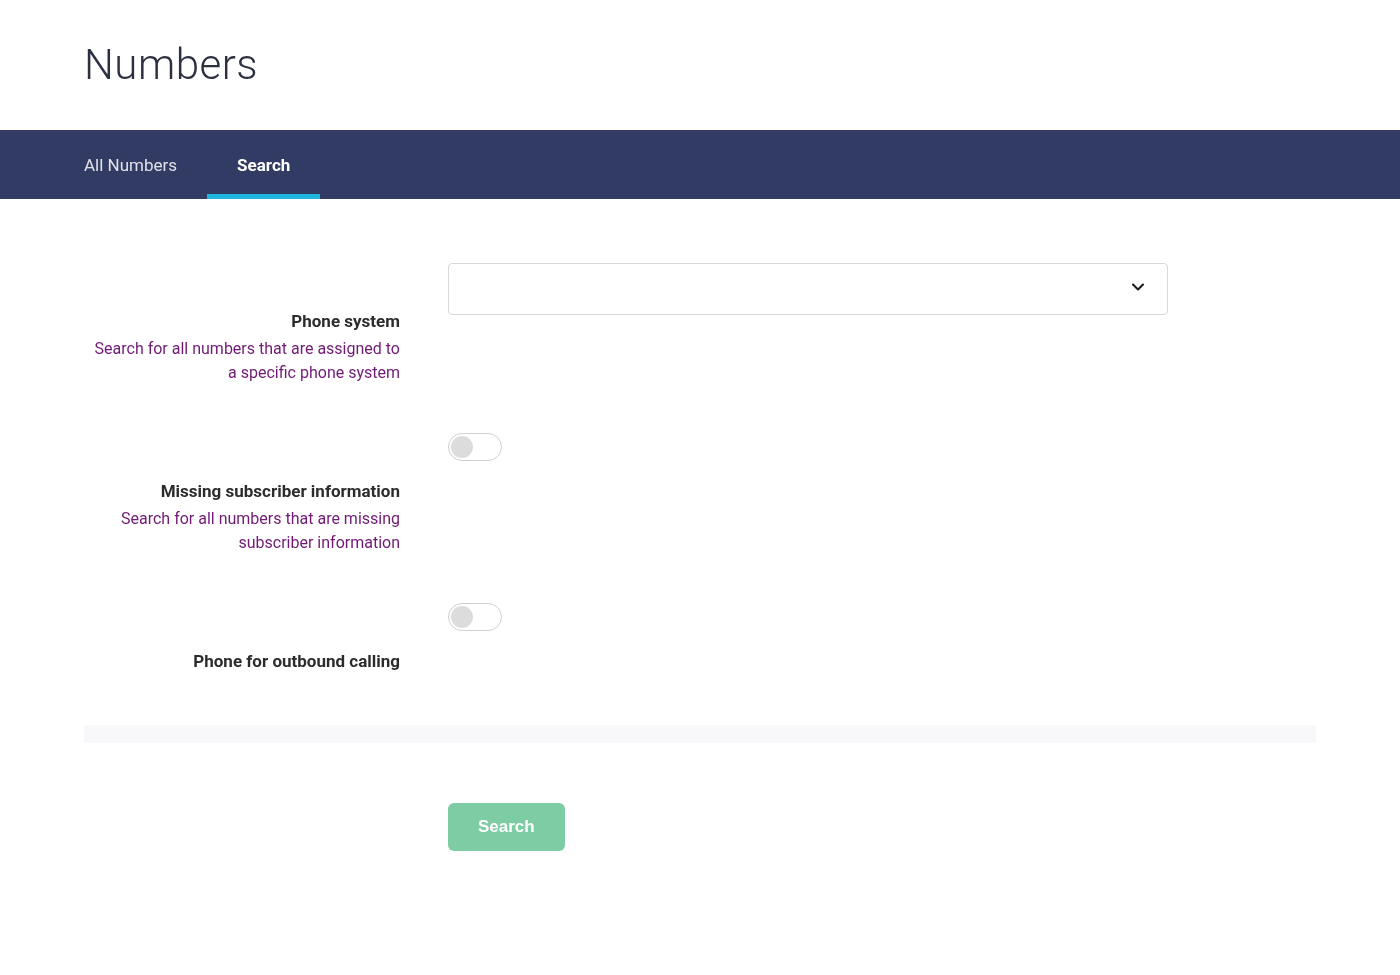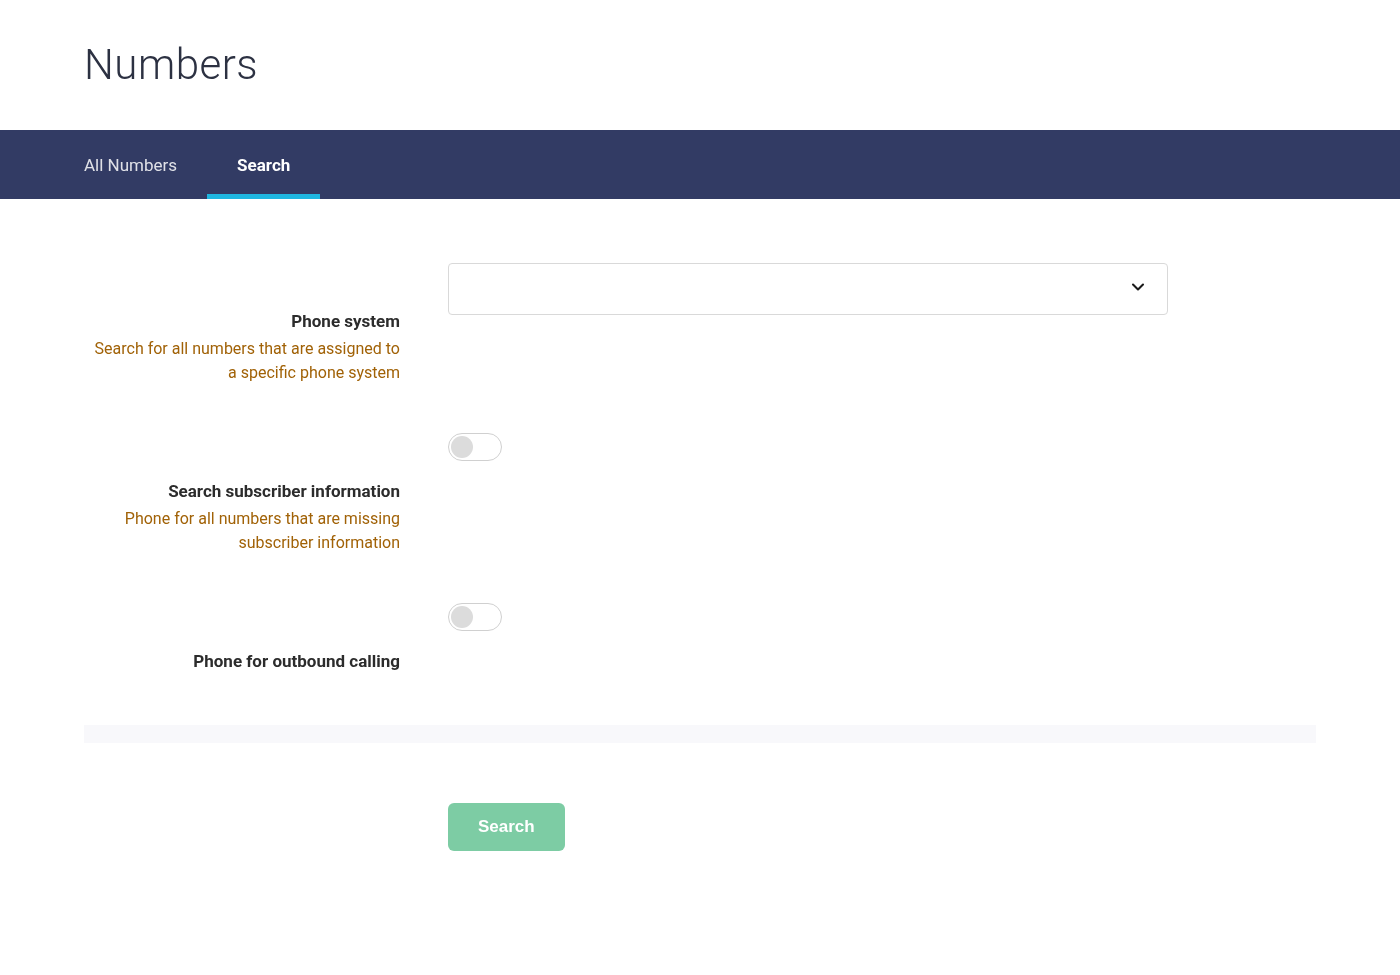--- a/index.html
+++ b/index.html
@@ -76,21 +76,21 @@
     }
     .form-label {
       font-size: 17px;
       font-weight: 700;
       color: #2c2c2c;
       display: block;
       margin-bottom: 6px;
     }
     .form-description {
       font-size: 16px;
-      color: #a16207;
+      color: #701a75;
       line-height: 1.5;
     }
     .form-control-col {
       flex: 1;
       max-width: 720px;
     }
     .select-wrapper {
       position: relative;
       width: 100%;
     }
@@ -183,22 +183,22 @@
           <svg width="20" height="20" viewBox="0 0 24 24" fill="none" stroke="#1a1a1a" stroke-width="2.5" stroke-linecap="round" stroke-linejoin="round">
             <polyline points="6 9 12 15 18 9"></polyline>
           </svg>
         </span>
       </div>
     </div>
   </div>
 
   <div class="form-row">
     <div class="form-label-col">
-      <span class="form-label">Search subscriber information</span>
-      <span class="form-description">Phone for all numbers that are missing subscriber information</span>
+      <span class="form-label">Missing subscriber information</span>
+      <span class="form-description">Search for all numbers that are missing subscriber information</span>
     </div>
     <div class="form-control-col">
       <div class="toggle">
         <div class="toggle-knob"></div>
       </div>
     </div>
   </div>
 
   <div class="form-row">
     <div class="form-label-col">

